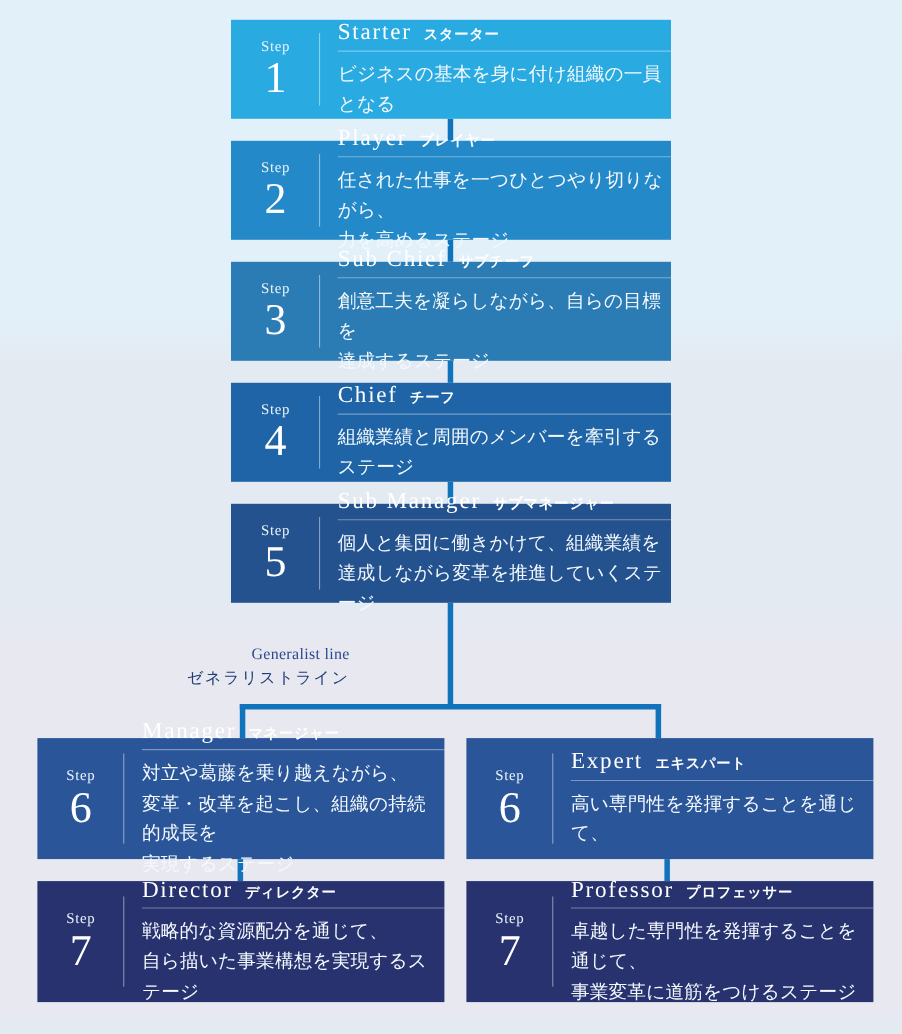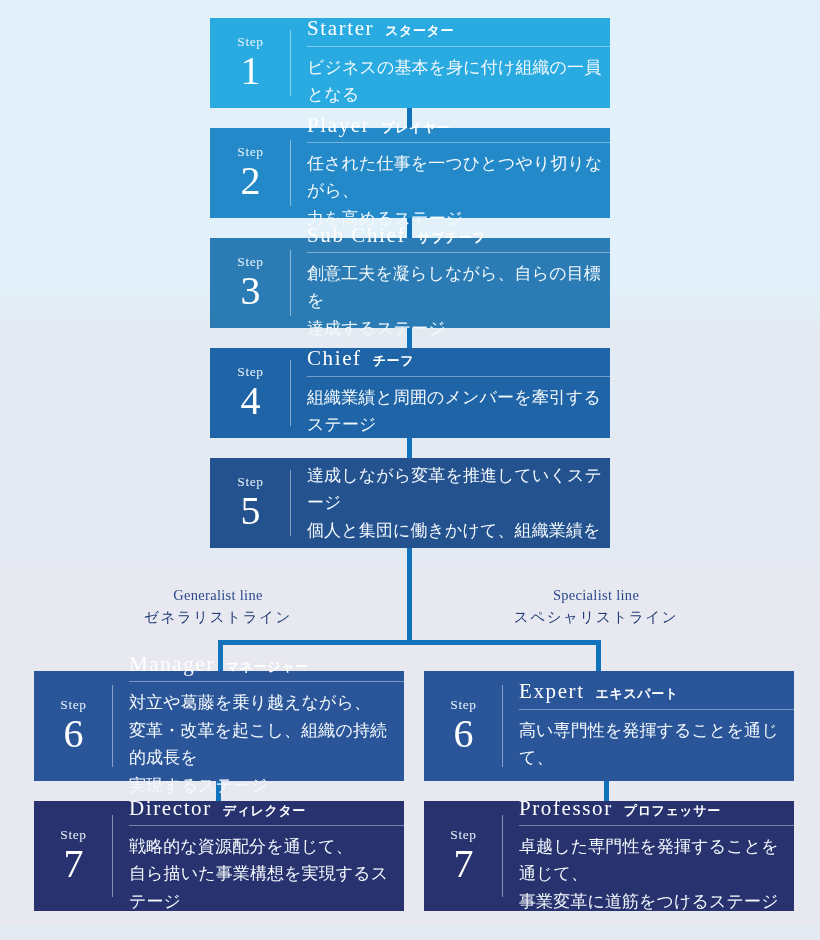--- a/index.html
+++ b/index.html
@@ -120,21 +120,21 @@
   .card-desc {
     font-size: 17px;
     line-height: 1.62;
     color: #f4f9fd;
     letter-spacing: 0.1px;
   }
 
   
   .branch-label {
     position: absolute;
-    text-align: center;
+    text-align: right;
     color: #23417e;
   }
   .branch-en {
     font-family: "Liberation Serif", serif;
     font-size: 14.5px;
     letter-spacing: 0.3px;
     line-height: 1.3;
     color: #2a4a8c;
   }
   .branch-ja {
@@ -229,35 +229,35 @@
       </div>
     </div>
   </div>
 
   <div class="card" style="left:210px; top:458px; width:400px; height:90px; background:#23528f;">
     <div class="card-step" style="width:81px;">
       <span class="step-word">Step</span>
       <span class="step-num">5</span>
     </div>
     <div class="card-body">
-      <div class="card-desc">
+      <div class="title-row">
+        <span class="title-en">Sub Manager</span>
+        <span class="title-ja">サブマネージャー</span>
+      </div>
+      <div class="card-desc">
+        <div>個人と集団に働きかけて、組織業績を</div>
         <div>達成しながら変革を推進していくステージ</div>
-        <div>個人と集団に働きかけて、組織業績を</div>
       </div>
     </div>
   </div>
 
   <div class="branch-label" style="left:118px; top:586px; width:200px;">
     <div class="branch-en">Generalist line</div>
     <div class="branch-ja">ゼネラリストライン</div>
   </div>
-  <div class="branch-label" style="left:496px; top:586px; width:200px;">
-    <div class="branch-en">Specialist line</div>
-    <div class="branch-ja">スペシャリストライン</div>
-  </div>
 
   <div class="card" style="left:34px; top:671px; width:370px; height:110px; background:#2a5699;">
     <div class="card-step" style="width:79px;">
       <span class="step-word">Step</span>
       <span class="step-num">6</span>
     </div>
     <div class="card-body">
       <div class="title-row">
         <span class="title-en">Manager</span>
         <span class="title-ja">マネージャー</span>

